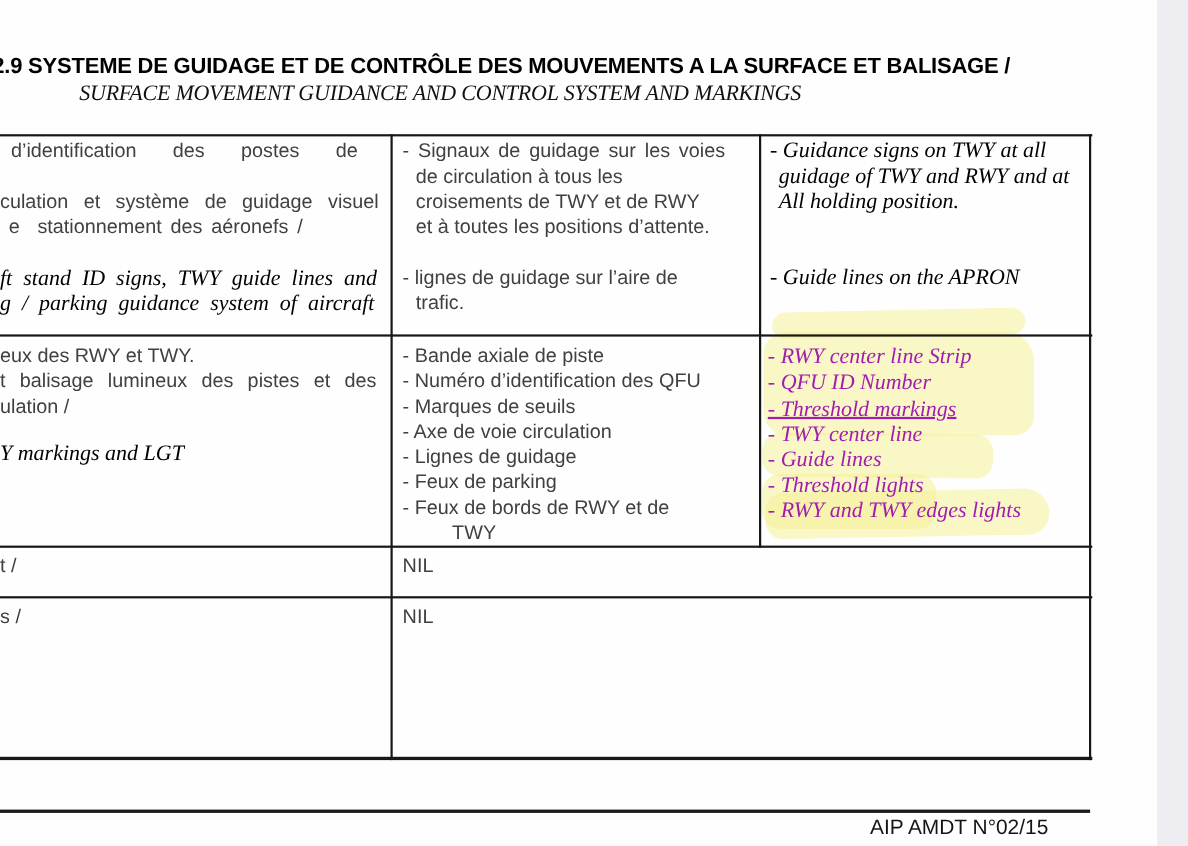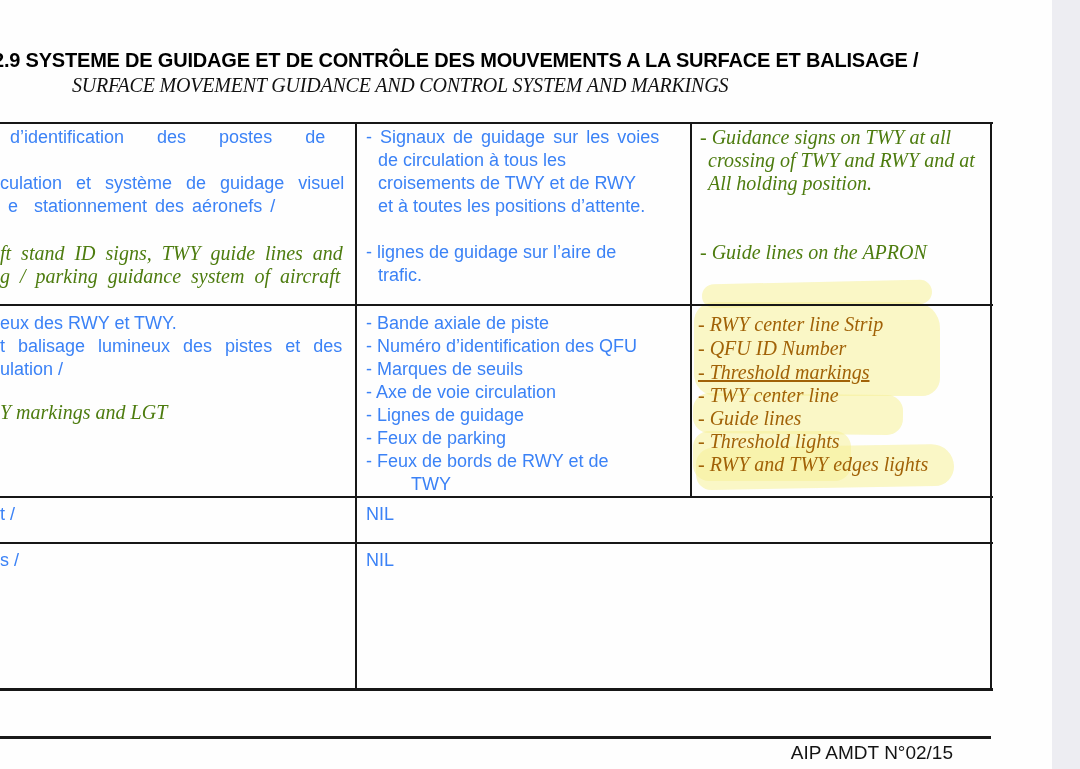--- a/index.html
+++ b/index.html
@@ -7,25 +7,25 @@
           font-family:"Liberation Sans",sans-serif;}
   .edge{position:absolute;top:0;height:769px;background:#ededf2;z-index:0;}
   
   .hfr{position:absolute;left:-7px;top:49px;font:bold 20px "Liberation Sans",sans-serif;
        color:#000;white-space:nowrap;letter-spacing:-0.2px;z-index:3;}
   .hen{position:absolute;left:72px;top:74px;font:italic 20px "Liberation Serif",serif;
        color:#111;white-space:nowrap;letter-spacing:-0.2px;z-index:3;}
   
   .bd{position:absolute;background:#171717;z-index:2;}
   
-  .t{position:absolute;font:18px/23px "Liberation Sans",sans-serif;color:#3b82f6;
+  .t{position:absolute;font:18px/23px "Liberation Sans",sans-serif;color:#404040;
      white-space:pre;z-index:3;text-align:center;}
-  .ti{position:absolute;font:italic 20px/23px "Liberation Serif",serif;color:#4d7c0f;
+  .ti{position:absolute;font:italic 20px/23px "Liberation Serif",serif;color:#000000;
       white-space:pre;z-index:3;}
-  .olive{color:#a16207;}
+  .olive{color:#a21caf;}
   
   .ws28{word-spacing:28px;}
   .ws9{word-spacing:9px;}
   .ws8{word-spacing:8px;}
   .ws5{word-spacing:5px;}
   .ws3{word-spacing:3px;}
   
   .blob{position:absolute;background:rgba(246,240,152,0.55);z-index:1;}
   .b1{left:702px;top:282px;width:230px;height:24px;border-radius:12px;transform:rotate(-1.2deg);}
   .b2{left:694px;top:302px;width:246px;height:94px;border-radius:20px 26px 18px 22px;}
@@ -68,21 +68,21 @@
   <div class="ti ws5" style="left:0;top:265px;">g / parking guidance system of aircraft</div>
 
   <div class="t ws3" style="left:366px;top:126px;">- Signaux de guidage sur les voies</div>
   <div class="t" style="left:378px;top:149px;">de circulation à tous les</div>
   <div class="t" style="left:378px;top:172px;">croisements de TWY et de RWY</div>
   <div class="t" style="left:378px;top:195px;">et à toutes les positions d’attente.</div>
   <div class="t" style="left:366px;top:241px;">- lignes de guidage sur l’aire de</div>
   <div class="t" style="left:378px;top:264px;">trafic.</div>
 
   <div class="ti" style="left:700px;top:126px;">- Guidance signs on TWY at all</div>
-  <div class="ti" style="left:708px;top:149px;">crossing of TWY and RWY and at</div>
+  <div class="ti" style="left:708px;top:149px;">guidage of TWY and RWY and at</div>
   <div class="ti" style="left:708px;top:172px;">All holding position.</div>
   <div class="ti" style="left:700px;top:241px;">- Guide lines on the APRON</div>
 
   <div class="t" style="left:0;top:312px;">eux des RWY et TWY.</div>
   <div class="t ws8" style="left:0;top:335px;">t balisage lumineux des pistes et des</div>
   <div class="t" style="left:0;top:358px;">ulation /</div>
   <div class="ti" style="left:0;top:401px;">Y markings and LGT</div>
 
   <div class="t" style="left:366px;top:312px;">- Bande axiale de piste</div>
   <div class="t" style="left:366px;top:335px;">- Numéro d’identification des QFU</div>

